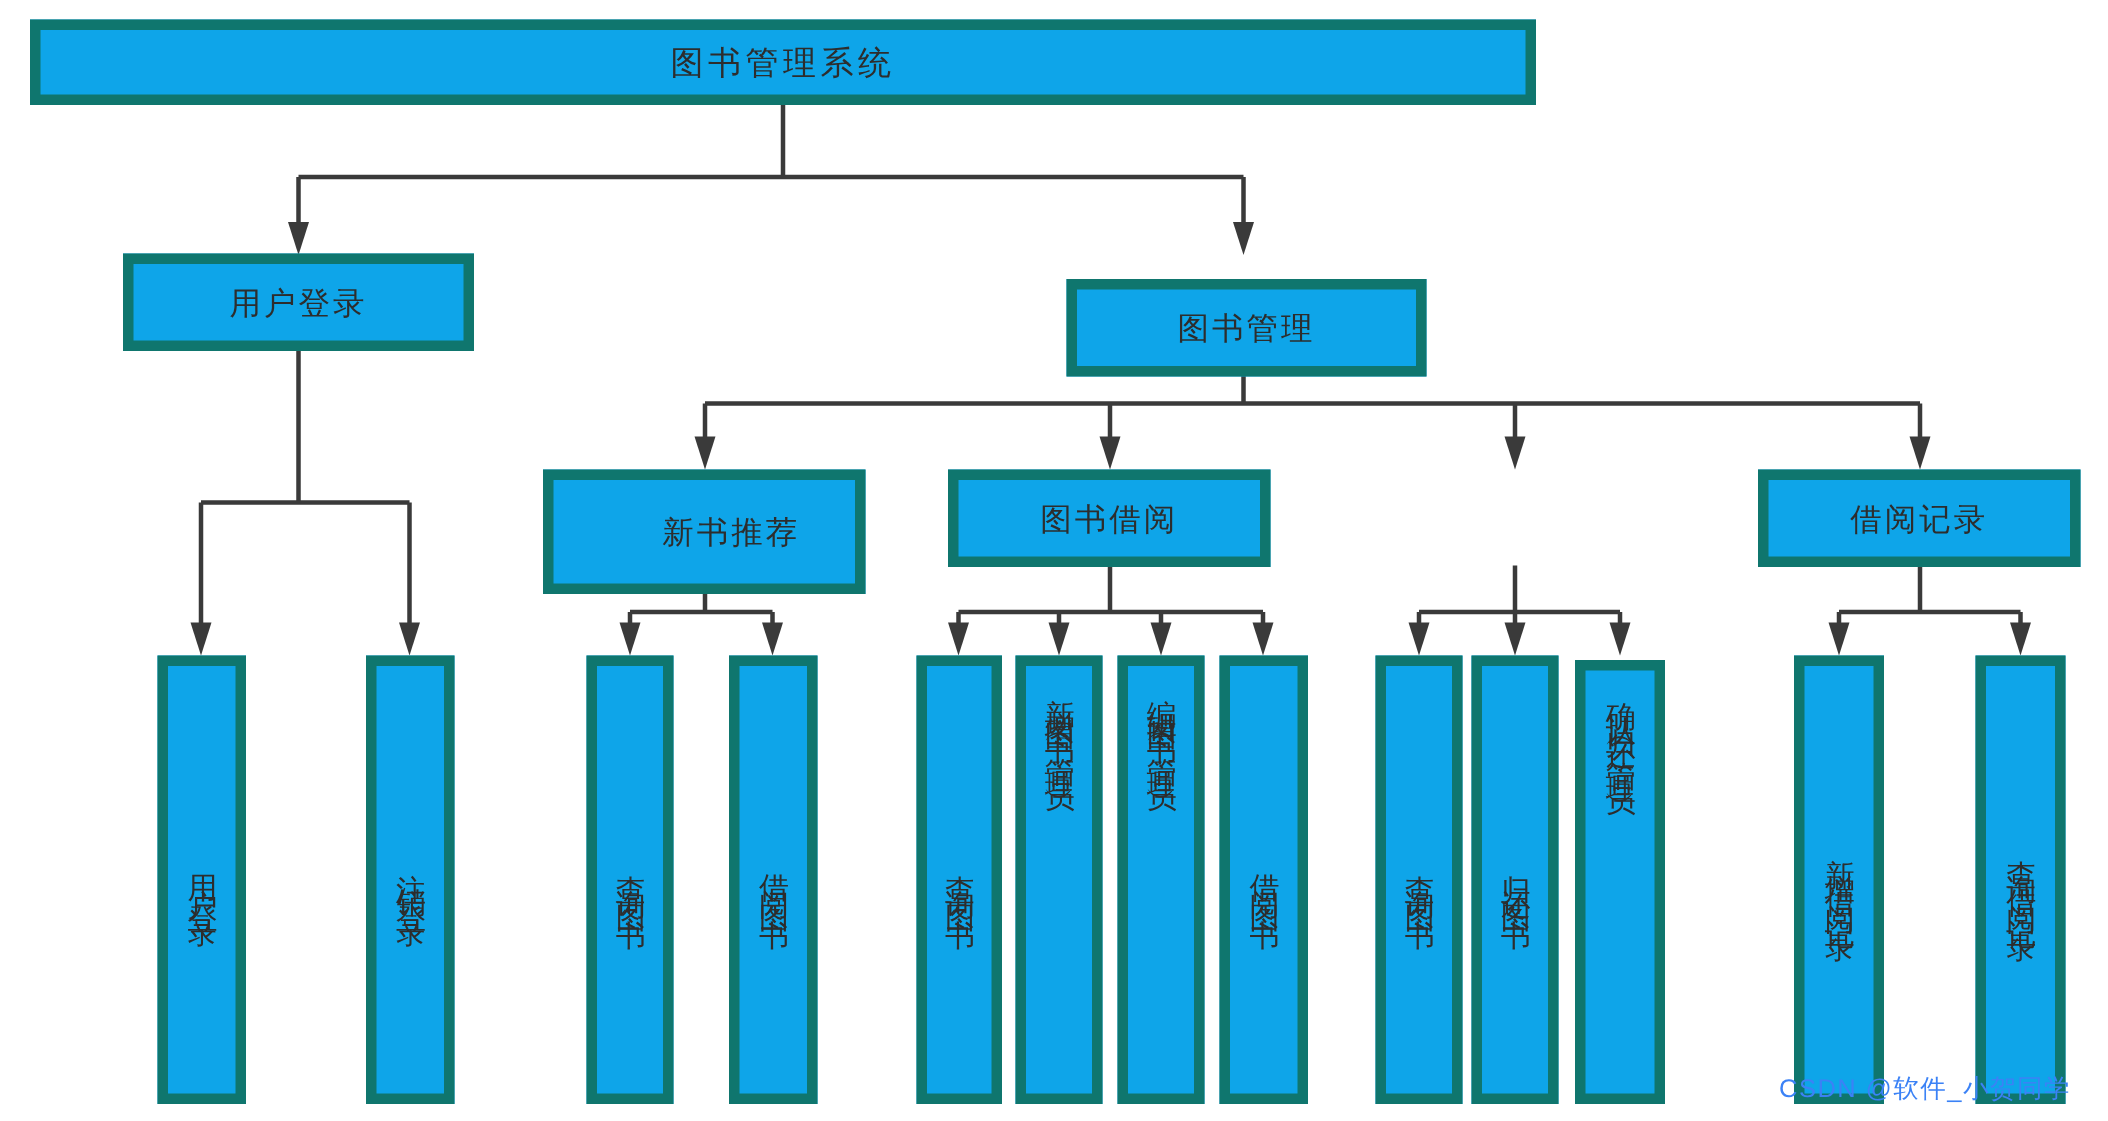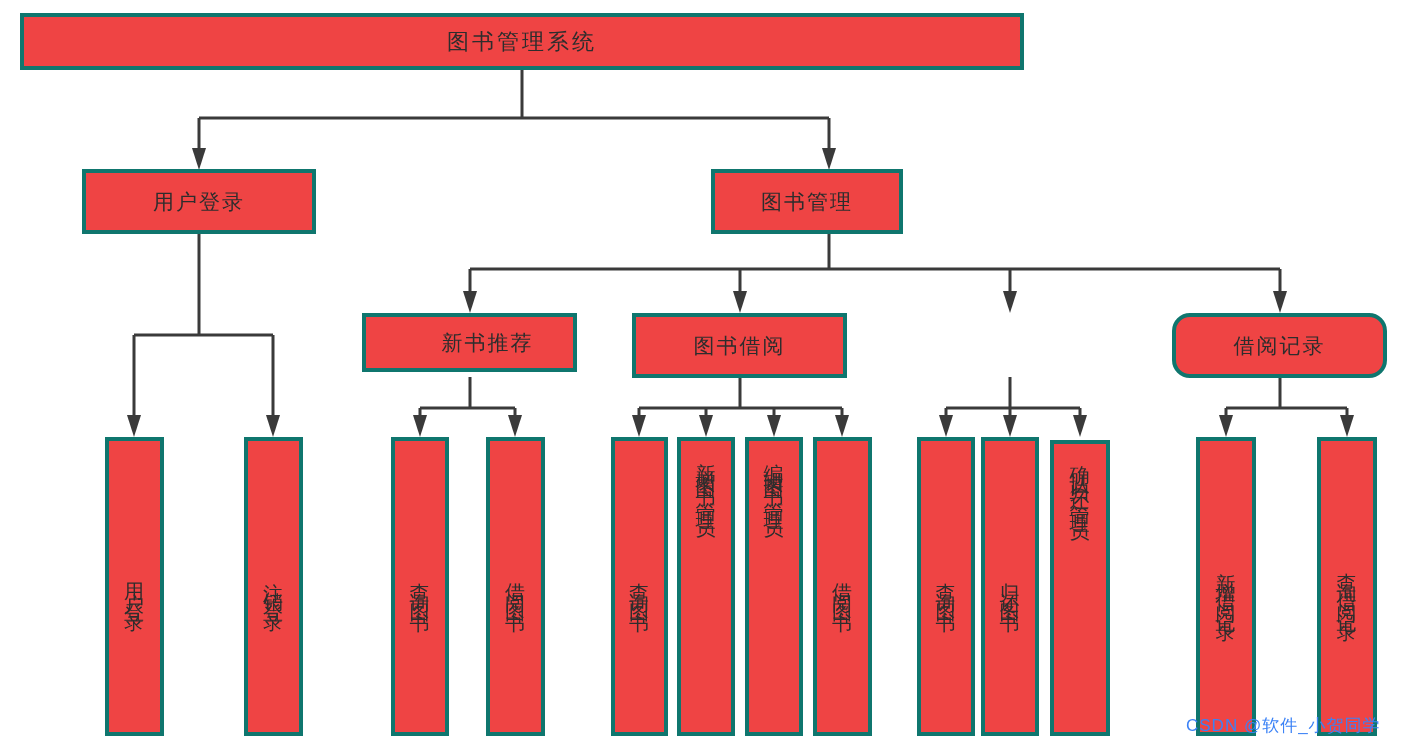--- a/index.html
+++ b/index.html
@@ -8,22 +8,22 @@
     width:1405px;height:747px;
     background:#ffffff;
     font-family:"Liberation Sans","DejaVu Sans",sans-serif;
     color:#2d2d2d;
     overflow:hidden;
   }
   #connectors{position:absolute;left:0;top:0;width:1405px;height:747px;}
   .box{
     position:absolute;
     box-sizing:border-box;
-    border:4px solid #0f766e;
-    background:#ef4444;
+    border:7px solid #0f766e;
+    background:#0ea5e9;
     display:flex;
     align-items:center;
     justify-content:center;
   }
   .h-label{font-size:21px;letter-spacing:2px;white-space:nowrap;}
   .root-label{font-size:22px;letter-spacing:3px;}
   .leaf span{
     writing-mode:vertical-rl;
     text-orientation:mixed;
     font-size:20px;
@@ -86,31 +86,31 @@
     </g>
   </svg>
 
   <div class="box" style="left:20px;top:13px;width:1004px;height:57px;">
     <span class="h-label root-label">图书管理系统</span>
   </div>
 
   <div class="box" style="left:82px;top:169px;width:234px;height:65px;">
     <span class="h-label">用户登录</span>
   </div>
-  <div class="box" style="left:711px;top:169px;width:192px;height:65px;">
+  <div class="box" style="left:711px;top:186px;width:240px;height:65px;">
     <span class="h-label">图书管理</span>
   </div>
 
-  <div class="box" style="left:362px;top:313px;width:215px;height:59px;padding-left:36px;">
+  <div class="box" style="left:362px;top:313px;width:215px;height:83px;padding-left:36px;">
     <span class="h-label">新书推荐</span>
   </div>
   <div class="box" style="left:632px;top:313px;width:215px;height:65px;">
     <span class="h-label">图书借阅</span>
   </div>
-  <div class="box" style="left:1172px;top:313px;width:215px;height:65px;border-radius:18px;">
+  <div class="box" style="left:1172px;top:313px;width:215px;height:65px;">
     <span class="h-label">借阅记录</span>
   </div>
 
   <div class="box leaf" style="left:105px;top:437px;width:59px;height:299px;">
     <span>用户登录</span>
   </div>
   <div class="box leaf" style="left:244px;top:437px;width:59px;height:299px;">
     <span>注销登录</span>
   </div>
 

